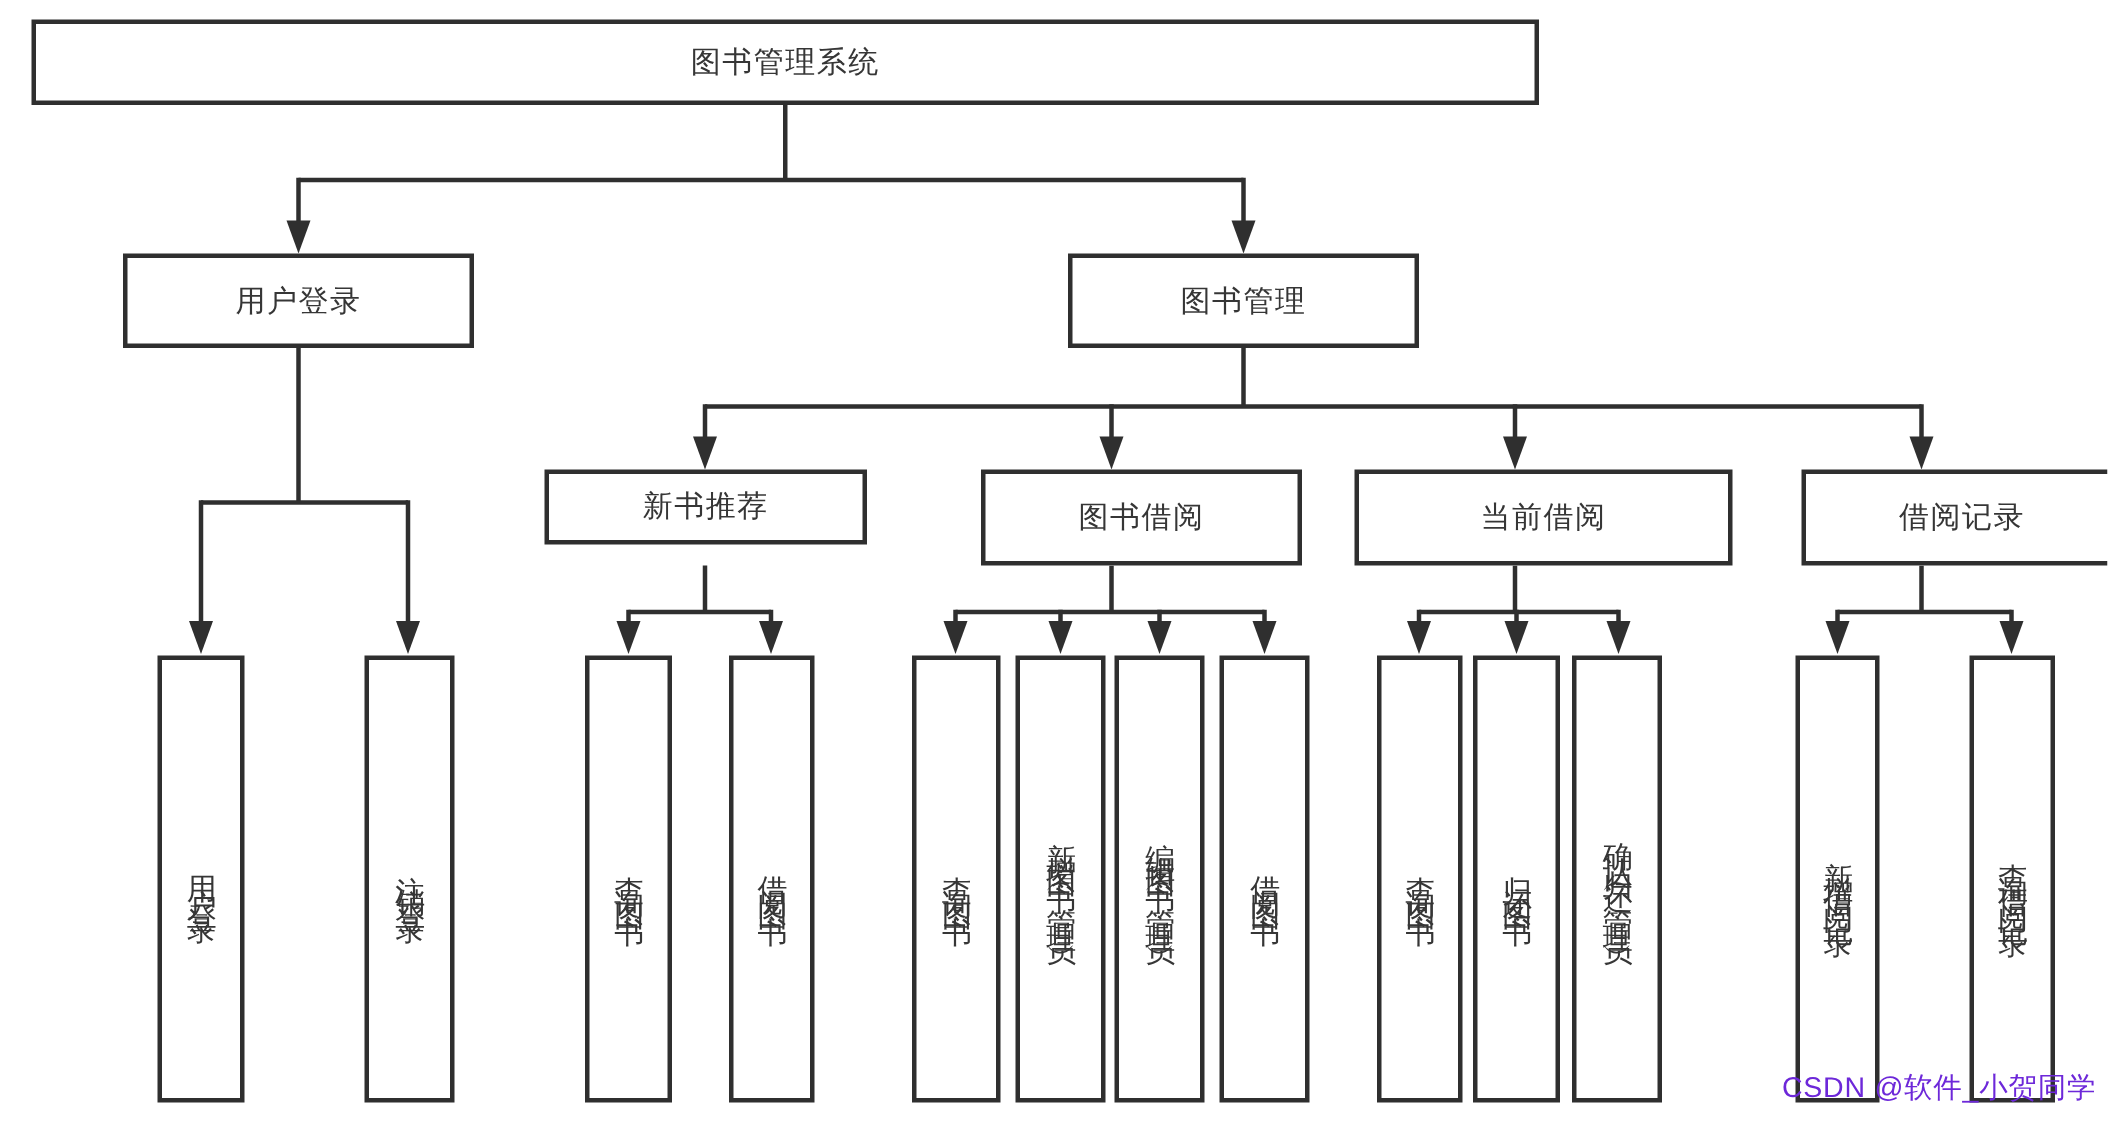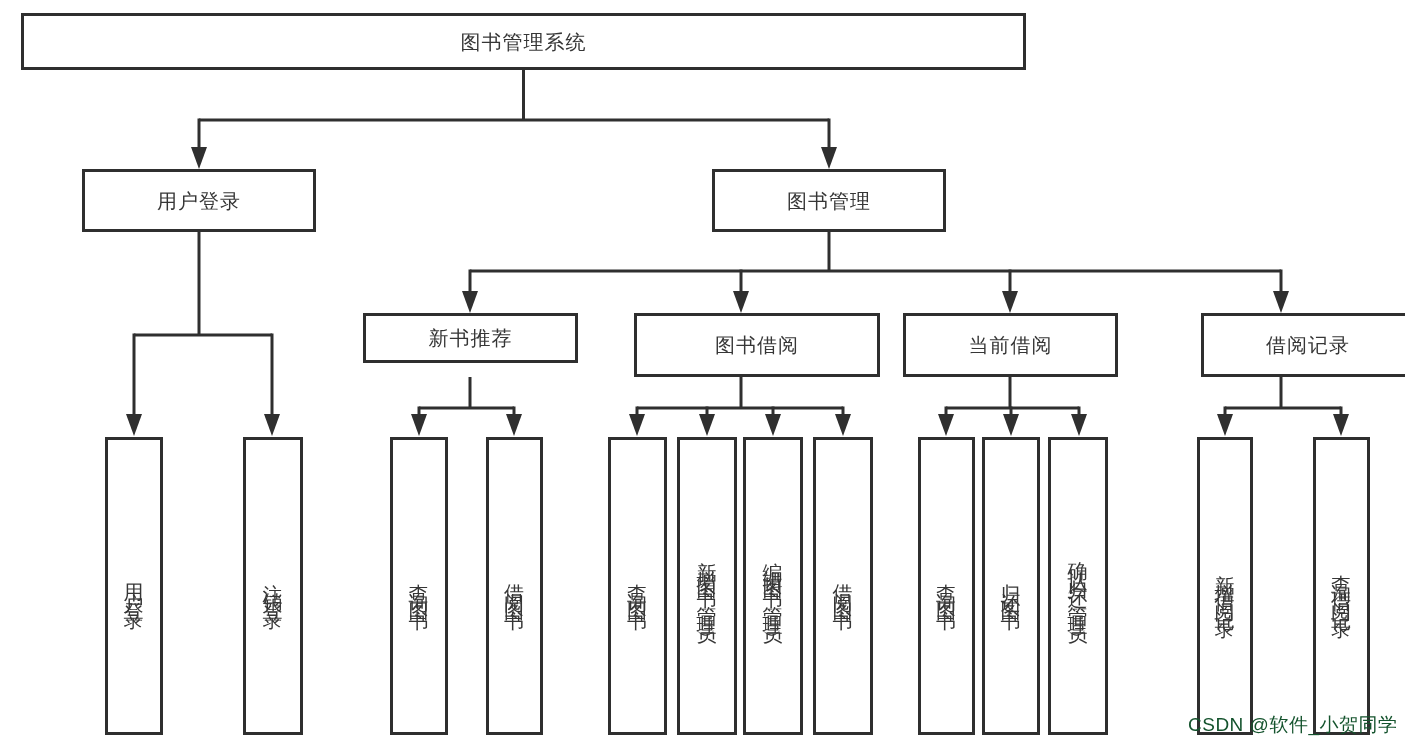--- a/index.html
+++ b/index.html
@@ -43,21 +43,21 @@
     writing-mode: vertical-rl;
     text-orientation: mixed;
     letter-spacing: 9px;
   }
   #watermark {
     position: absolute;
     left: 1188px;
     top: 712px;
     width: 215px;
     font-size: 19px;
-    color: #14532d;
+    color: #6d28d9;
     letter-spacing: 0.5px;
     white-space: nowrap;
     z-index: 3;
   }
 </style>
 </head>
 <body>
 
 <div id="canvas">
 
@@ -149,22 +149,22 @@
       <polygon points="1333,414 1349,414 1341,436"></polygon>
     </g>
   </svg>
 
   <div class="node hnode" style="left:21px; top:13px; width:1005px; height:57px;">图书管理系统</div>
 
   <div class="node hnode" style="left:82px; top:169px; width:234px; height:63px;">用户登录</div>
   <div class="node hnode" style="left:712px; top:169px; width:234px; height:63px;text-align:center;">图书管理</div>
 
   <div class="node hnode" style="left:363px; top:313px; width:215px; height:50px;">新书推荐</div>
-  <div class="node hnode" style="left:634px; top:313px; width:246px; height:64px;">图书借阅</div>
-  <div class="node hnode" style="left:903px; top:313px; width:215px; height:64px;">当前借阅</div>
+  <div class="node hnode" style="left:654px; top:313px; width:214px; height:64px;">图书借阅</div>
+  <div class="node hnode" style="left:903px; top:313px; width:252px; height:64px;">当前借阅</div>
   <div class="node hnode" style="left:1174px; top:313px; width:214px; height:64px;margin-left:27px;">借阅记录</div>
 
   <div class="node vnode" style="left:105px; top:437px; width:58px; height:298px;">用户登录</div>
   <div class="node vnode" style="left:243px; top:437px; width:60px; height:298px;">注销登录</div>
 
   <div class="node vnode" style="left:390px; top:437px; width:58px; height:298px;">查询图书</div>
   <div class="node vnode" style="left:486px; top:437px; width:57px; height:298px;">借阅图书</div>
 
   <div class="node vnode" style="left:608px; top:437px; width:59px; height:298px;">查询图书</div>
   <div class="node vnode" style="left:677px; top:437px; width:60px; height:298px;">新增图书（管理员）</div>

